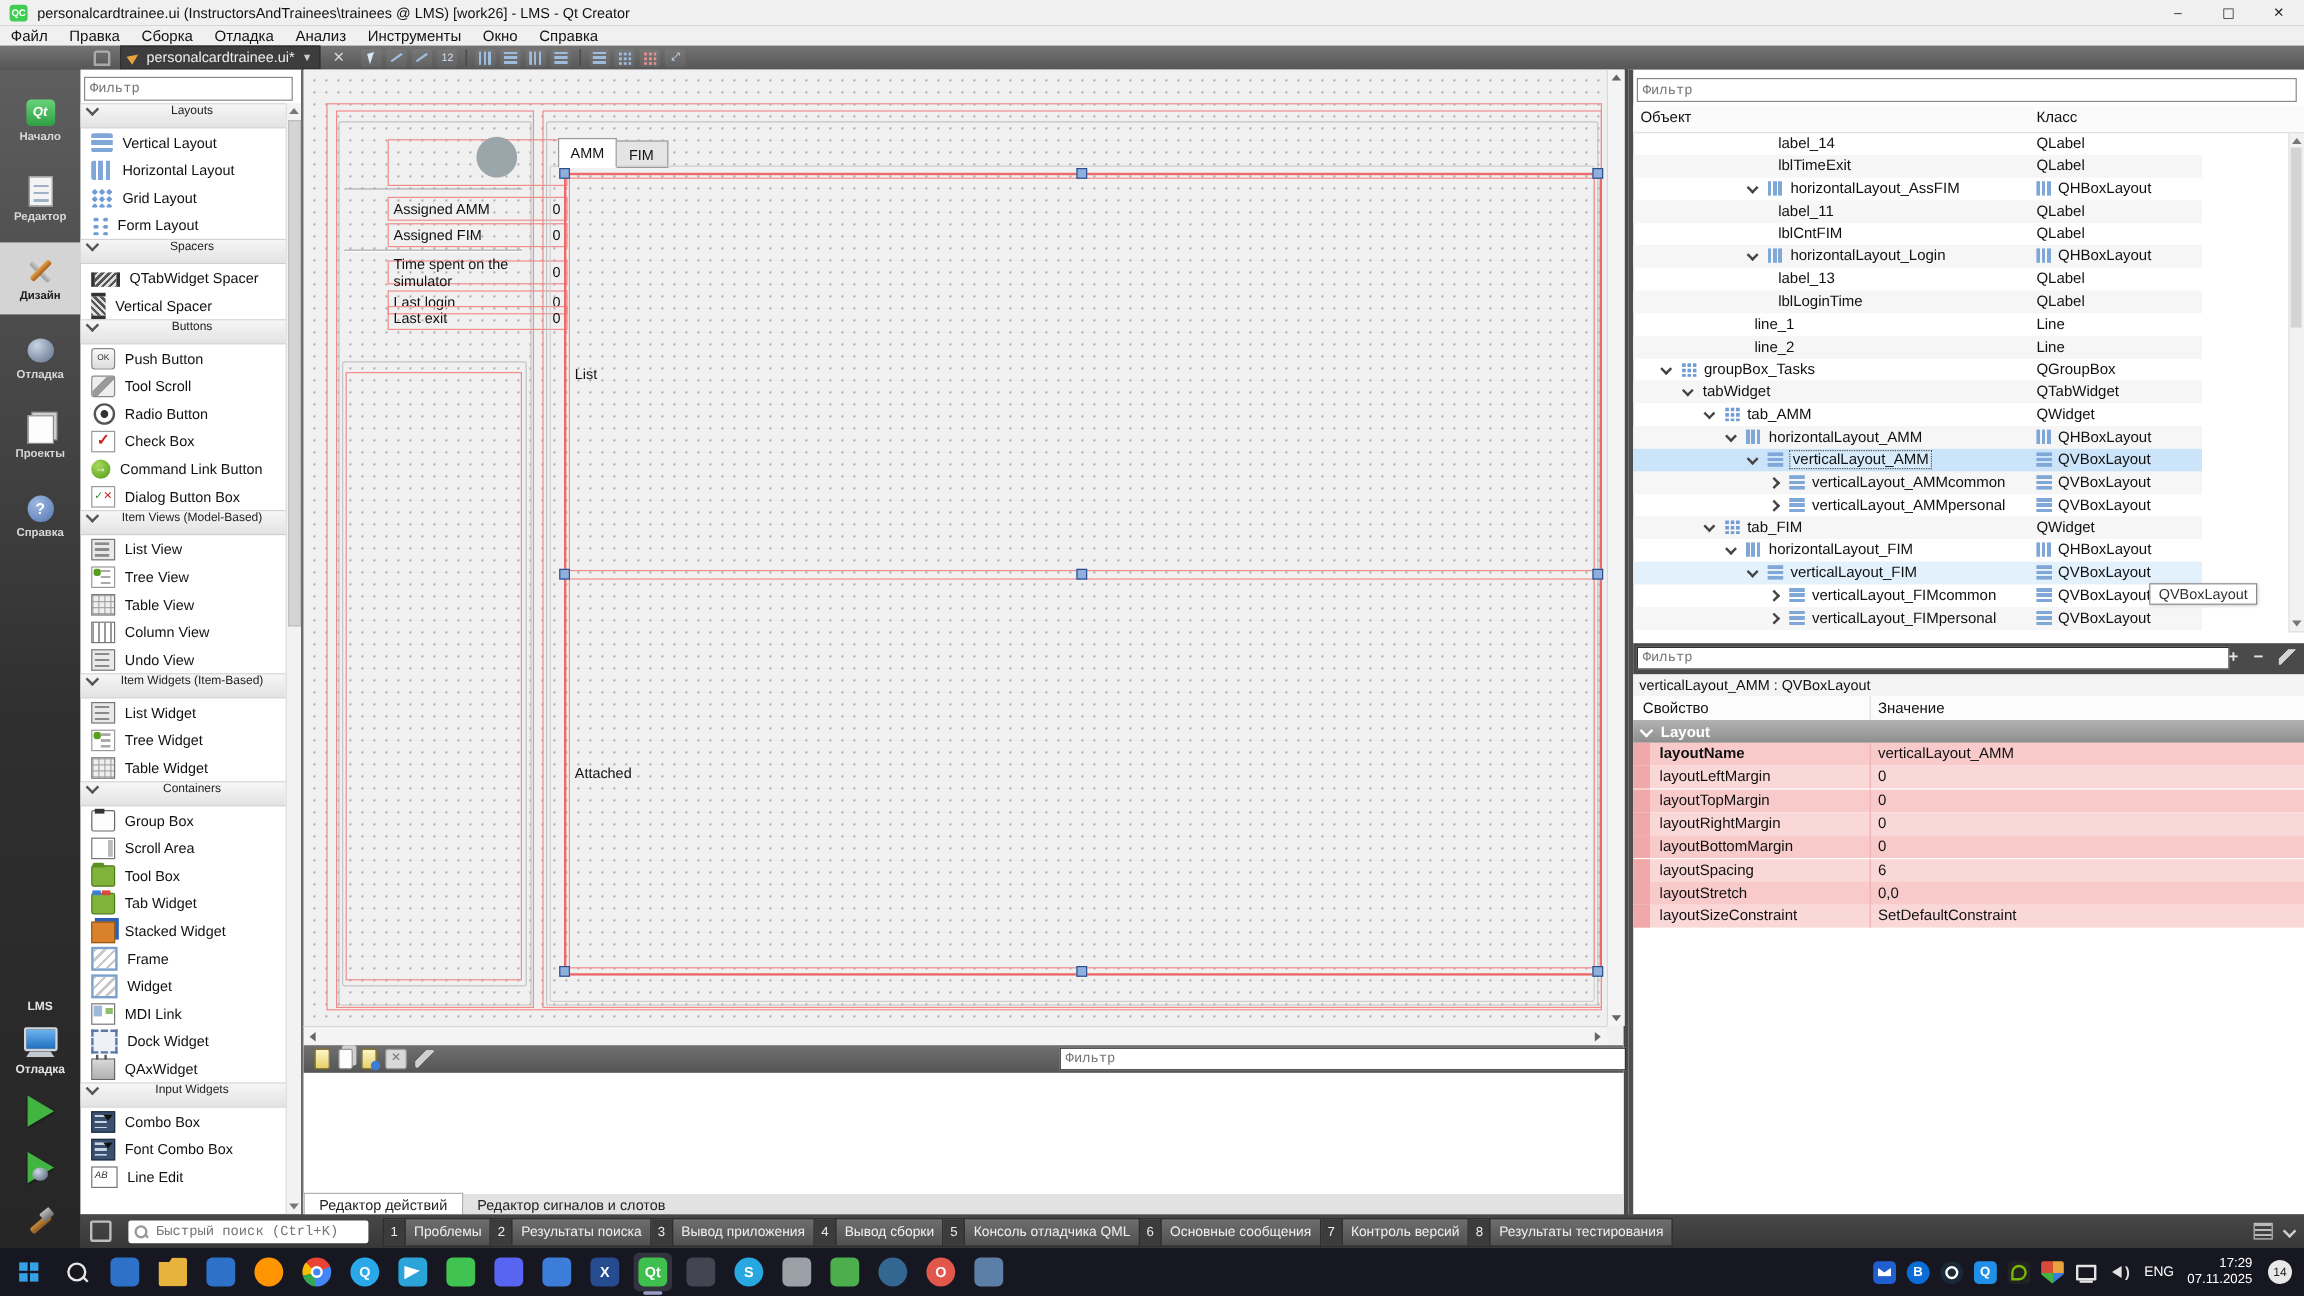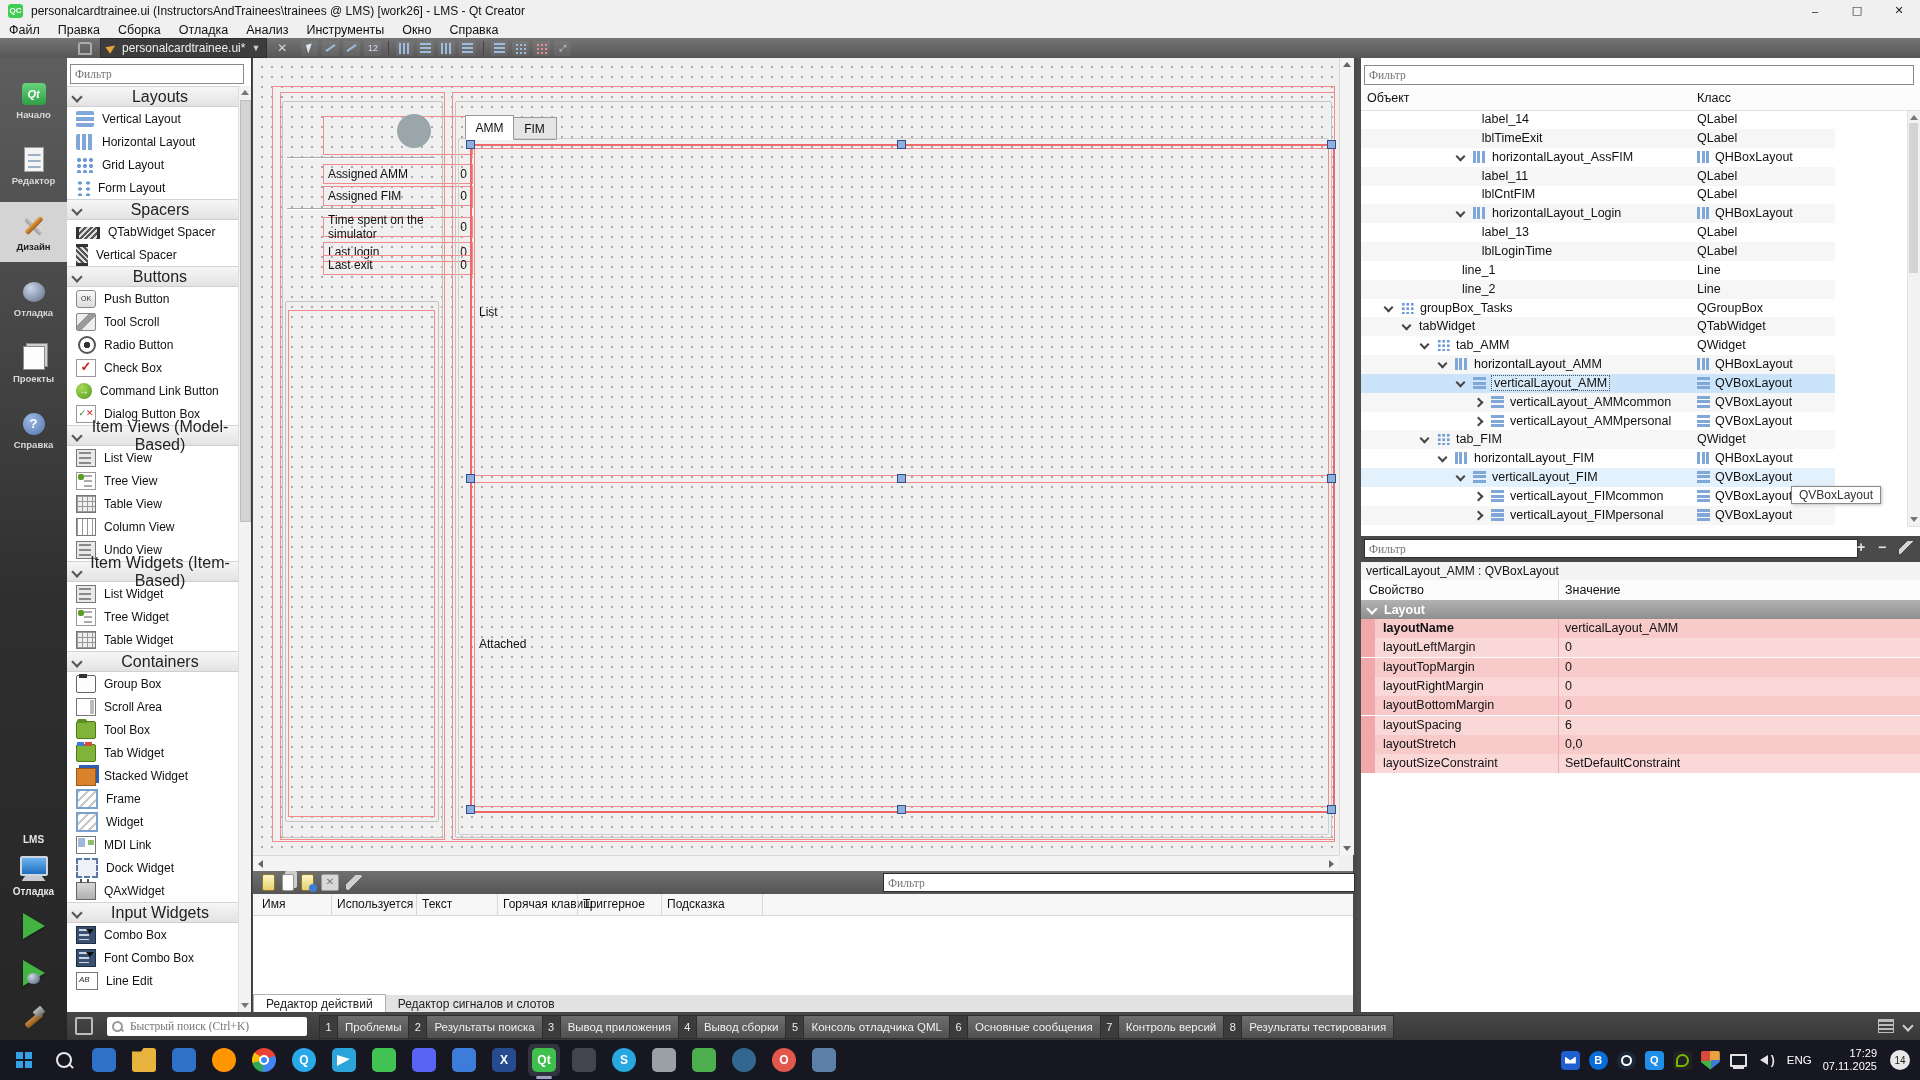--- a/index.html
+++ b/index.html
@@ -1,20 +1,20 @@
 <!DOCTYPE html>
 <html><head>
 <meta charset="utf-8">
 <style>
   html,body{margin:0;padding:0;background:#4a4a4a;font-family:"Liberation Sans",sans-serif;
     -webkit-font-smoothing:antialiased;}
   #app{position:relative;width:1920px;height:1080px;overflow:hidden;background:#4a4a4a;}
   .abs{position:absolute;}
   .glyph{font-family:"DejaVu Sans",sans-serif;}
-  input{font-family:Liberation Serif, serif;outline:none;}
+  input{font-family:Liberation Mono, monospace;outline:none;}
 
   
   #titlebar{left:0;top:0;width:1920px;height:21px;background:#f0f0f0;display:flex;align-items:center;}
   #title-icon{width:15px;height:14px;margin-left:8px;background:#41cd52;border-radius:3px;
     color:#fff;font-size:8px;font-weight:bold;display:flex;align-items:center;justify-content:center;}
   #window-title{margin-left:8px;font-size:12px;color:#111;}
   #win-controls{margin-left:auto;display:flex;height:100%;}
   .winbtn{width:42px;height:100%;display:flex;align-items:center;justify-content:center;
     font-size:11px;color:#222;}
 
@@ -78,21 +78,21 @@
     border-right:1px solid #3a3a3a;}
   #wb-filter{position:absolute;left:3px;top:6px;width:164px;height:18px;border:1px solid #8a8a8a;
     font-size:11.5px;padding:0 4px;color:#333;}
   #wb-scroll{position:absolute;right:0;top:28px;width:12px;height:926px;background:#f2f2f2;border-left:1px solid #ddd;}
   .sb-arrow{position:absolute;left:2px;width:0;height:0;border-left:4px solid transparent;border-right:4px solid transparent;}
   .sb-up{top:4px;border-bottom:5px solid #777;}
   .sb-down{bottom:4px;border-top:5px solid #777;}
   #wb-thumb{position:absolute;left:1px;top:14px;width:9px;height:420px;background:#d4d4d4;border:1px solid #bdbdbd;}
   #wb-list{position:absolute;left:0;top:28px;width:172px;}
   .wb-header{height:19px;background:linear-gradient(#f6f6f6,#e3e3e3);border-top:1px solid #d4d4d4;
-    border-bottom:1px solid #cfcfcf;display:flex;align-items:center;font-size:16px;color:#222;position:relative;}
+    border-bottom:1px solid #cfcfcf;display:flex;align-items:flex-start;font-size:10px;color:#222;position:relative;}
   .wb-header .chev{margin-left:6px;}
   .wb-item{height:23px;display:flex;align-items:center;font-size:12px;color:#111;}
   .wb-ico{width:18px;height:16px;margin-left:9px;margin-right:8px;position:relative;flex:none;}
   .chev{width:6px;height:6px;border-right:2px solid #555;border-bottom:2px solid #555;display:inline-block;}
   .chev.open{transform:rotate(45deg);}
 
   
   .i-vl{background:repeating-linear-gradient(180deg,#7fa8d9 0 4px,#fff 4px 6px);border-radius:2px;}
   .i-hl{background:repeating-linear-gradient(90deg,#7fa8d9 0 4px,#fff 4px 6px);border-radius:2px;}
   .i-grid{background-image:radial-gradient(#6f9cd4 2px,transparent 2.2px);background-size:6px 6px;}
@@ -685,34 +685,20 @@
 
     <div id="actioneditor">
       <div id="ae-toolbar">
         <div class="ae-ico ae-doc"></div>
         <div class="ae-ico ae-copy"></div>
         <div class="ae-ico ae-paste"></div>
         <div class="ae-ico ae-del glyph">✕</div>
         <div class="ae-ico ae-wrench"></div>
         <input id="ae-filter" placeholder="Фильтр" style="">
       </div>
-      <div id="ae-header">
-          <div class="ae-col" style="left: 9px;">Имя</div>
-          <div class="ae-col" style="left: 84px;">Используется</div>
-          <div class="ae-div" style="left: 78px;"></div>
-          <div class="ae-col" style="left: 169px;">Текст</div>
-          <div class="ae-div" style="left: 163px;"></div>
-          <div class="ae-col" style="left: 250px;">Горячая клавиш</div>
-          <div class="ae-div" style="left: 244px;"></div>
-          <div class="ae-col" style="left: 330px;">Триггерное</div>
-          <div class="ae-div" style="left: 324px;"></div>
-          <div class="ae-col" style="left: 414px;">Подсказка</div>
-          <div class="ae-div" style="left: 408px;"></div>
-          <div class="ae-div" style="left: 509px;"></div>
-        </div>
       <div id="ae-tabs">
           <div class="ae-tab active">Редактор действий</div>
           <div class="ae-tab ">Редактор сигналов и слотов</div>
         </div>
     </div>
   </div>
 
   <div id="rightpanel" class="abs">
     <input id="insp-filter" placeholder="Фильтр" style="">
     <div id="insp-header">

